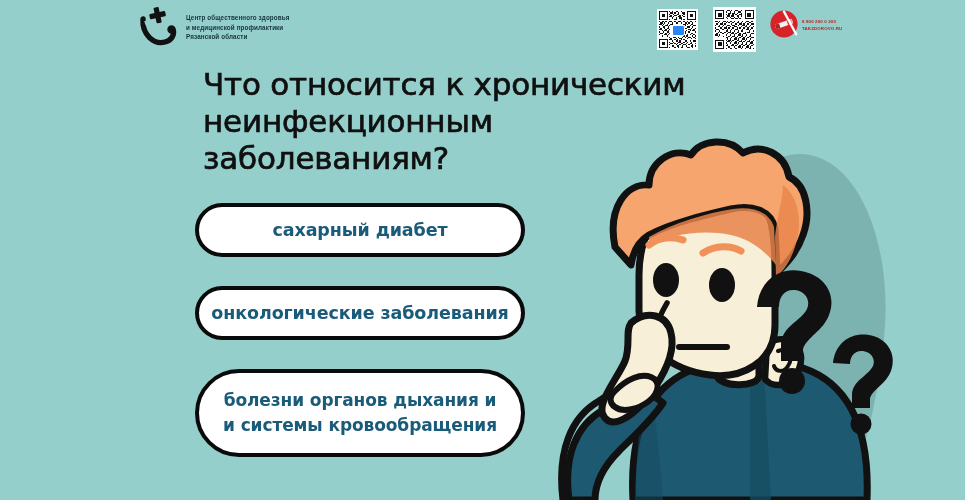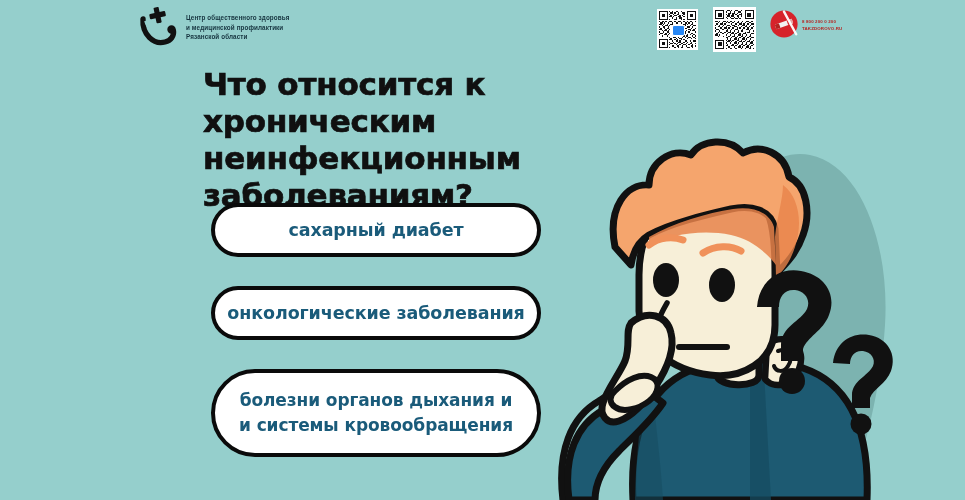--- a/index.html
+++ b/index.html
@@ -110,33 +110,33 @@
   }
 
   
   #headline {
     position: absolute;
     left: 203px;
     top: 66px;
     width: 520px;
     margin: 0;
     font-family: "DejaVu Sans", sans-serif;
-    font-weight: 700;
+    font-weight: 400;
     font-size: 31px;
     line-height: 37px;
     color: #101010;
     letter-spacing: -0.2px;
     white-space: pre-line;
     -webkit-text-stroke: 0.7px #101010;
   }
 
   
   #answers {
     position: absolute;
-    left: 211px;
+    left: 195px;
     top: 203px;
     width: 330px;
   }
   .pill {
     box-sizing: border-box;
     background: #ffffff;
     border: 4.5px solid #0a0a0a;
     border-radius: 60px;
     display: flex;
     align-items: center;

